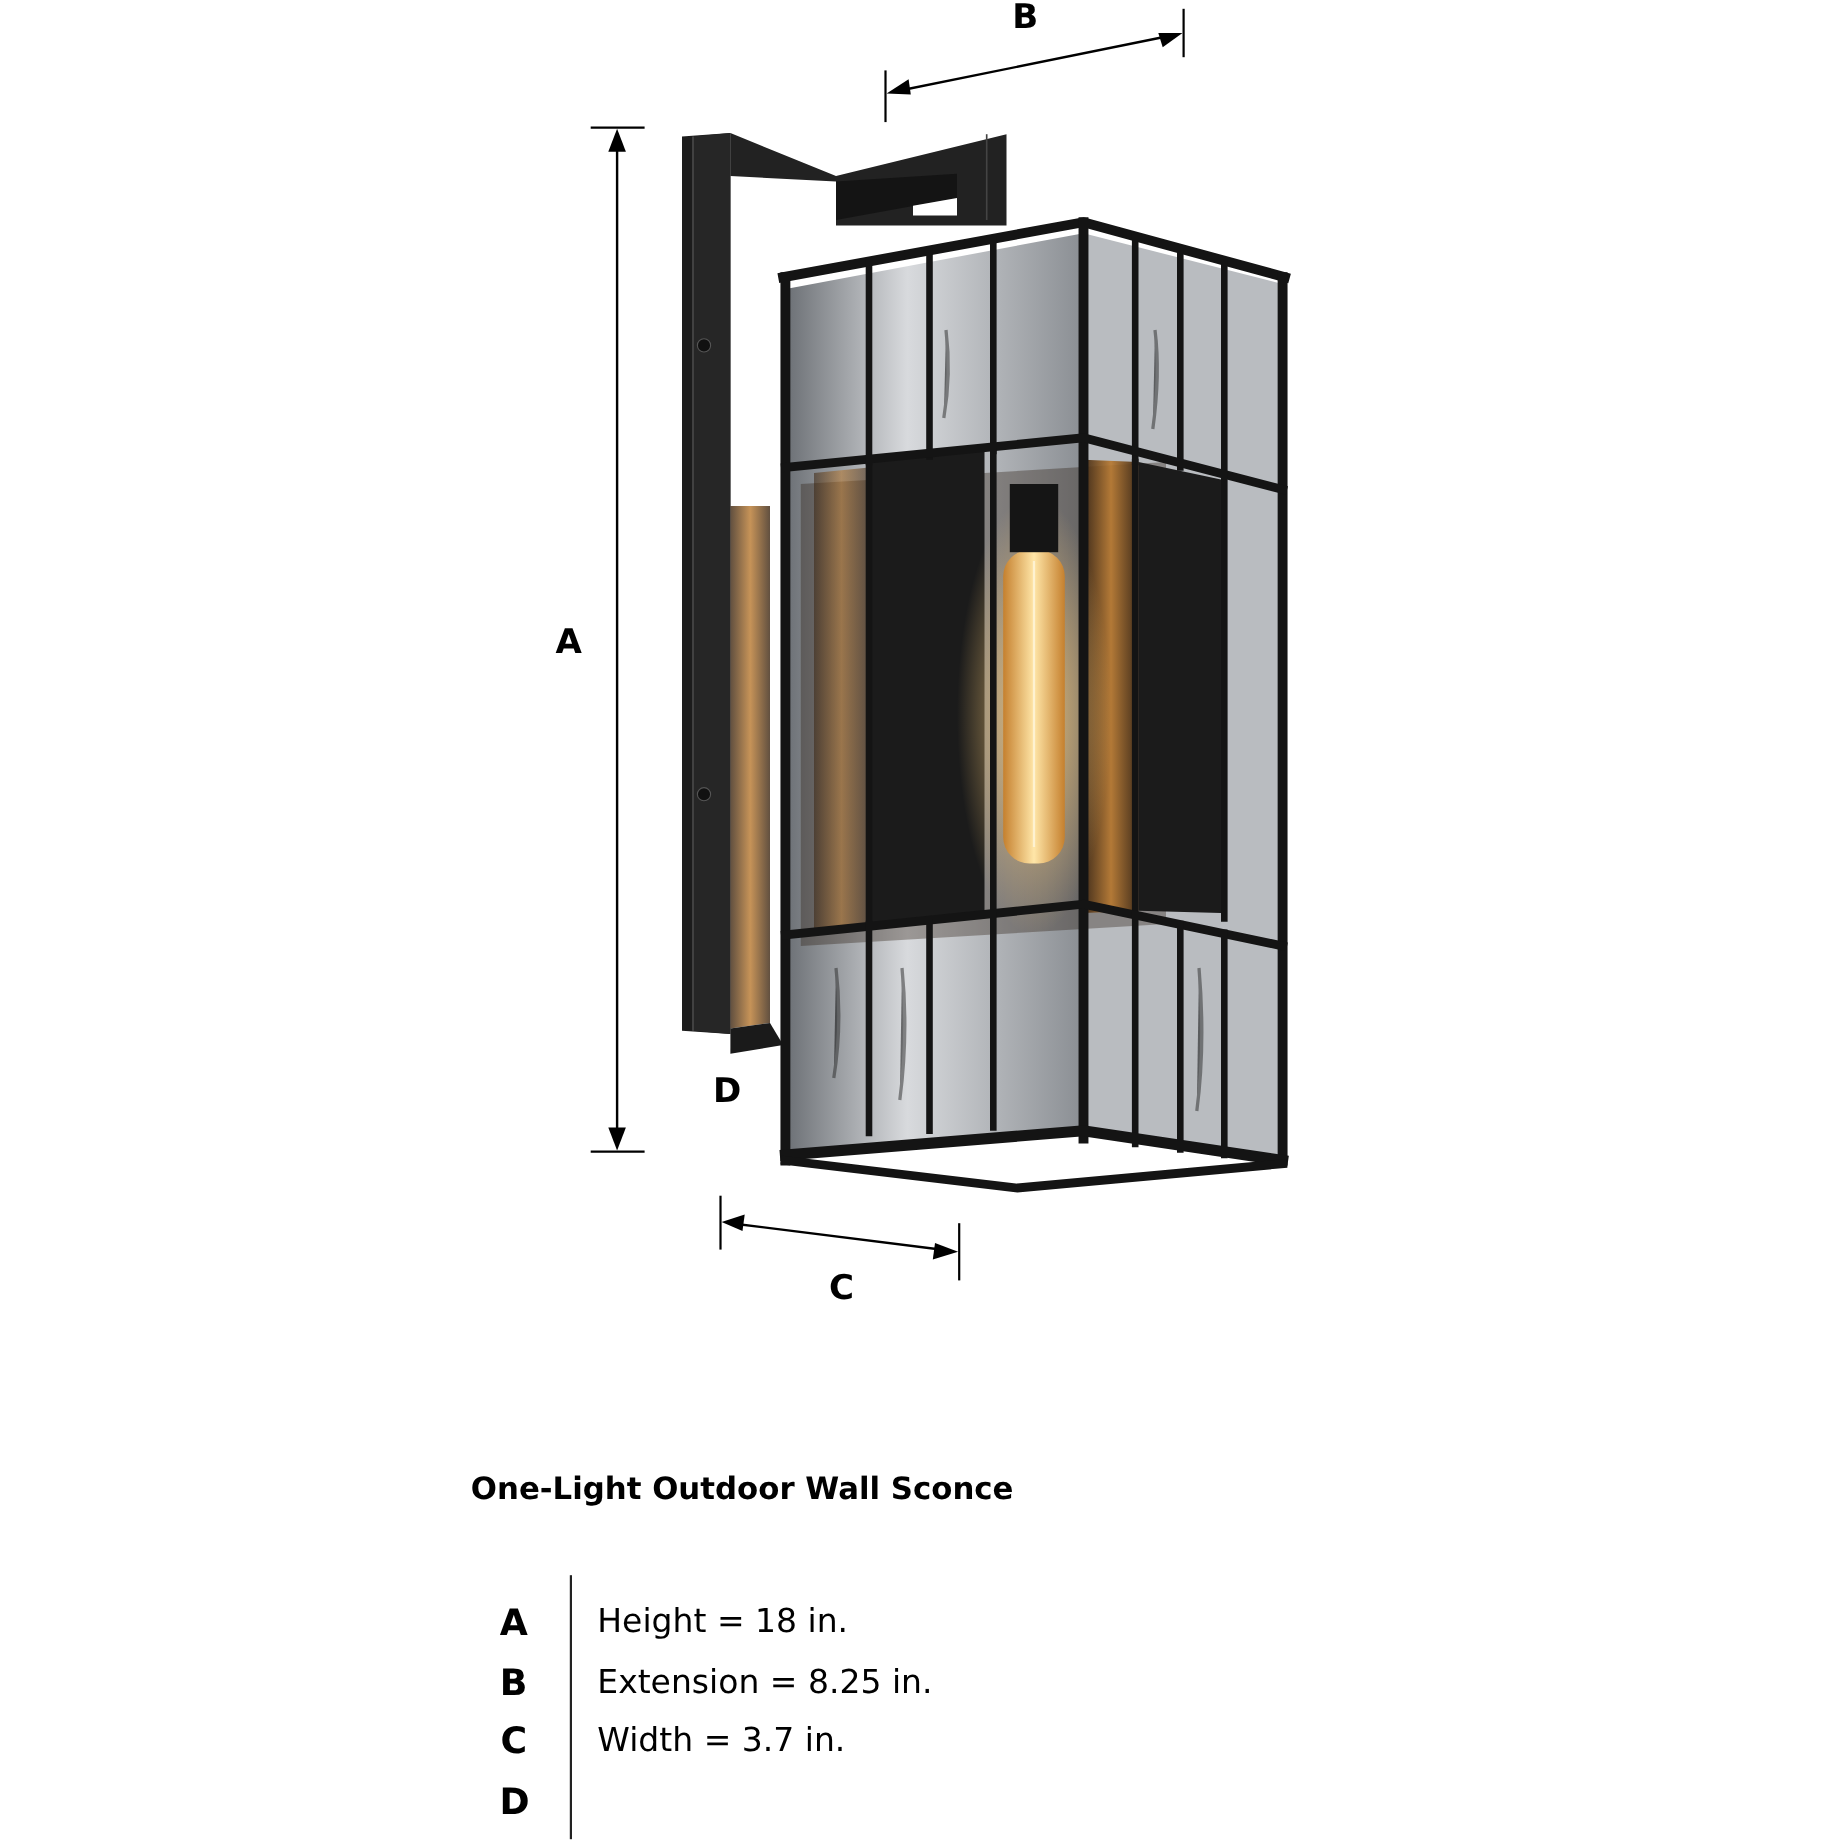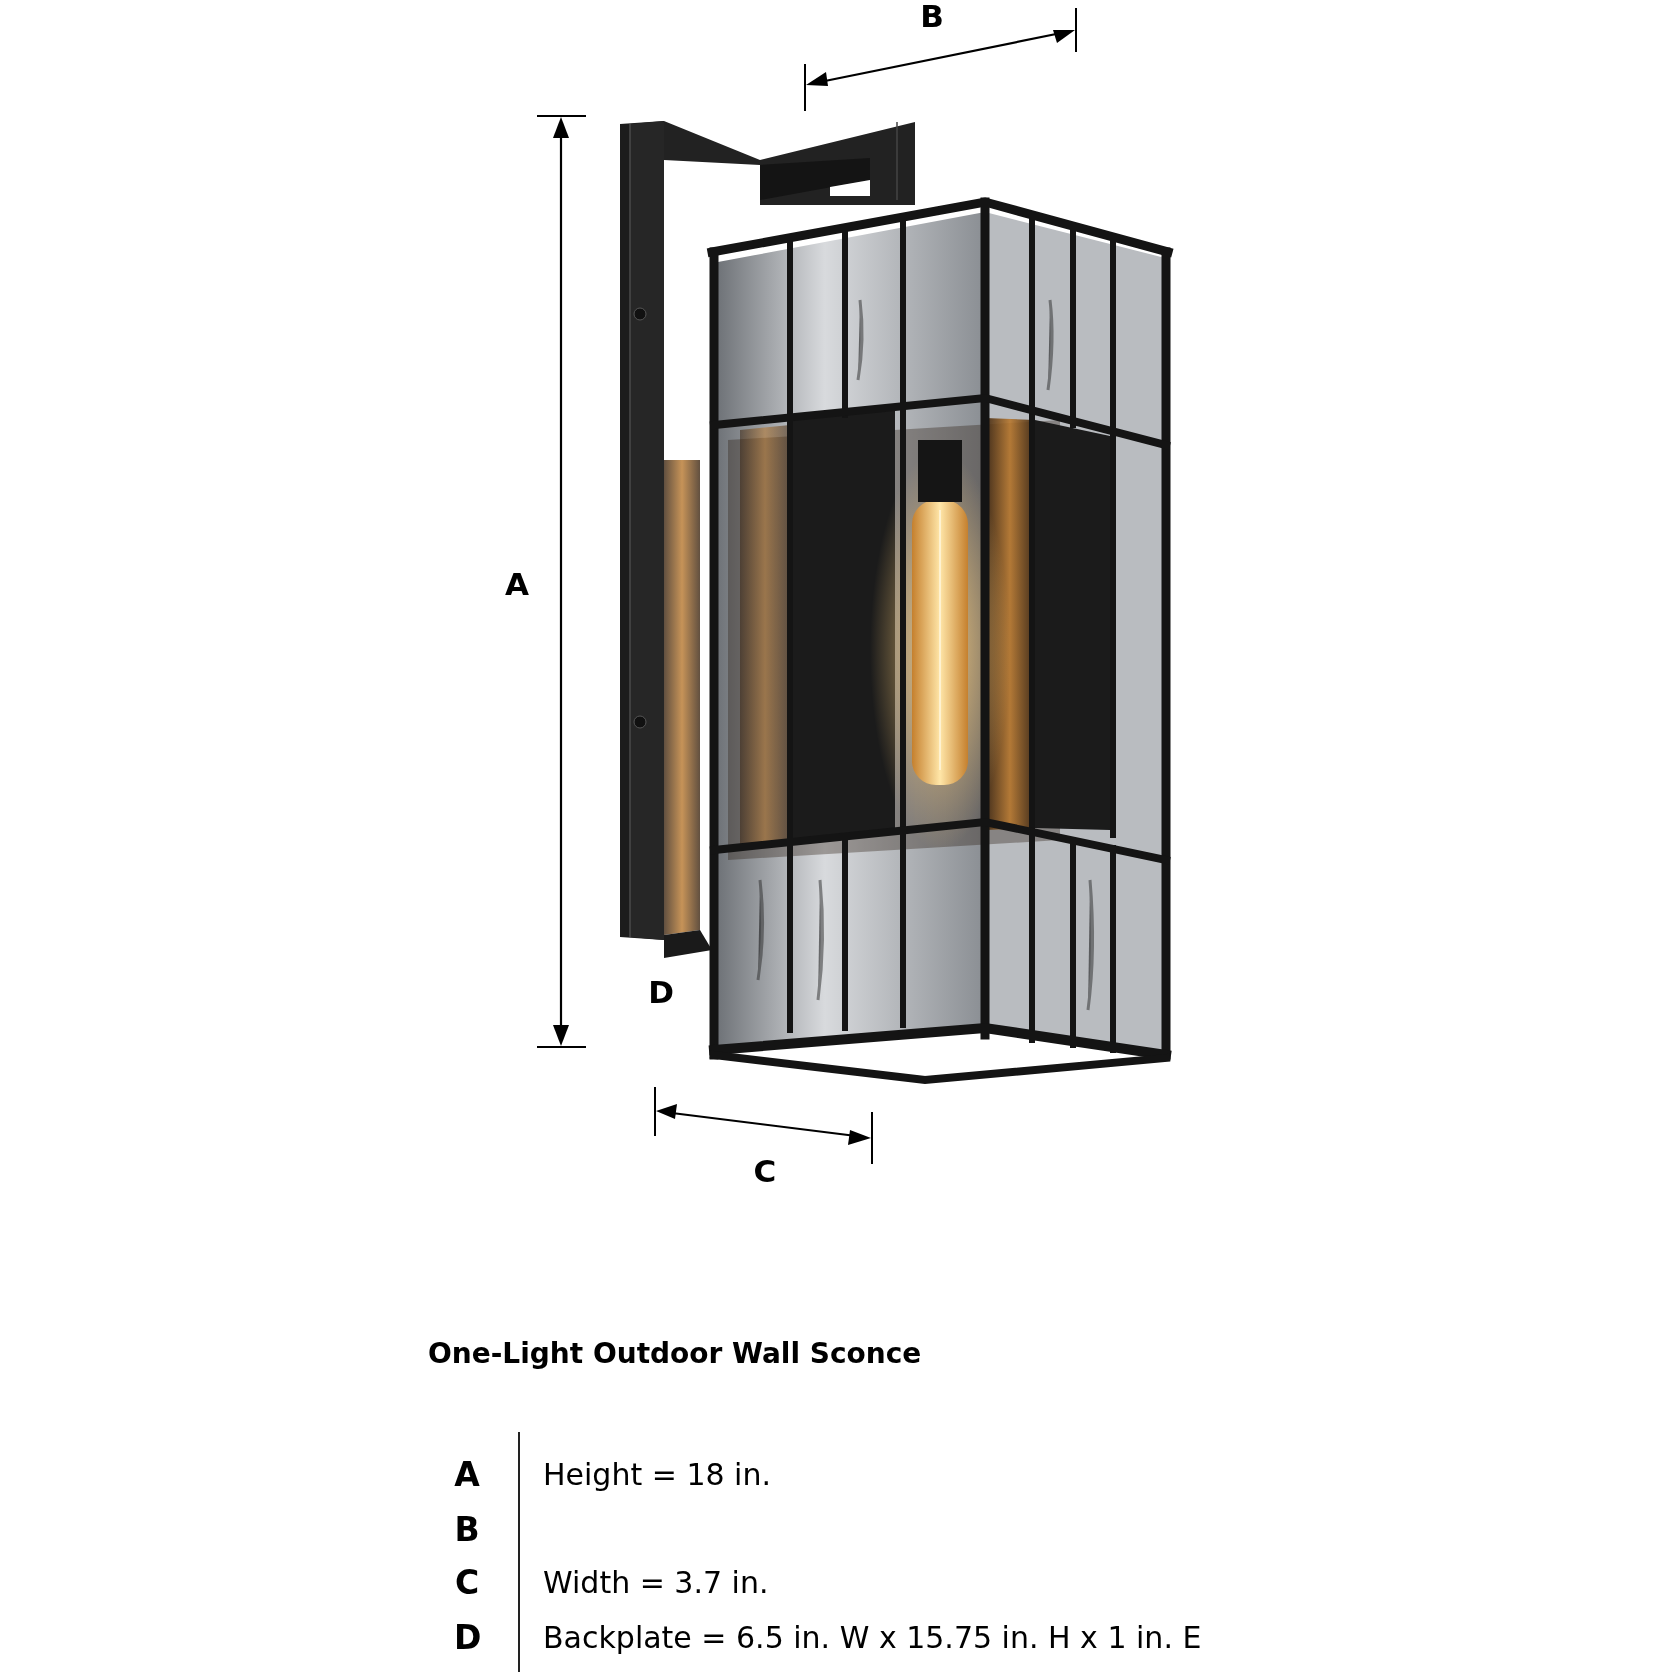--- a/index.html
+++ b/index.html
@@ -153,21 +153,21 @@
 <div class="title">One-Light Outdoor Wall Sconce</div>
 
 <div class="spec-divider"></div>
 
 <div class="spec-row" style="top:1453px;">
   <span class="spec-letter">A</span>
   <span class="spec-text">Height = 18 in.</span>
 </div>
 <div class="spec-row" style="top:1508px;">
   <span class="spec-letter">B</span>
+  <span class="spec-text">Extension = 8.25 in.</span>
 </div>
 <div class="spec-row" style="top:1561px;">
   <span class="spec-letter">C</span>
   <span class="spec-text">Width = 3.7 in.</span>
 </div>
 <div class="spec-row" style="top:1616px;">
   <span class="spec-letter">D</span>
-  <span class="spec-text">Backplate = 6.5 in. W x 15.75 in. H x 1 in. E</span>
 </div>
 
 </body></html>

